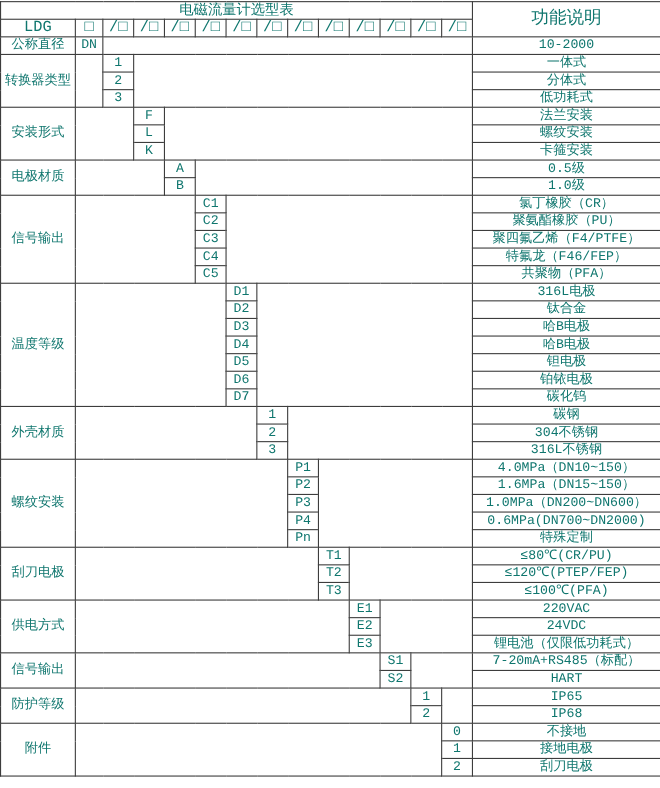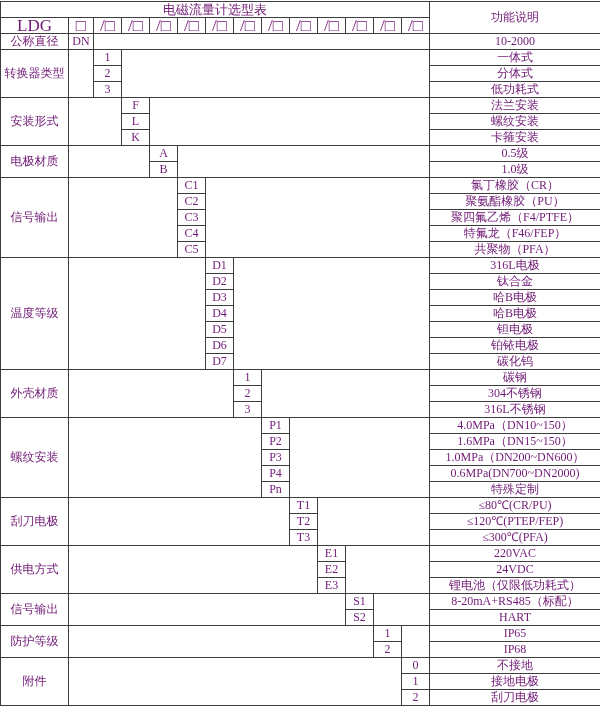--- a/index.html
+++ b/index.html
@@ -1,29 +1,29 @@
 <!DOCTYPE html>
 <html><head>
 <meta charset="utf-8">
 <style>
   html,body{margin:0;padding:0;background:#ffffff;}
   .page{width:600px;height:716px;background:#fff;box-sizing:border-box;padding-top:1px;}
   table.sel{
     border-collapse:collapse;table-layout:fixed;width:599px;
-    font-family:Liberation Serif, serif;font-size:12px;color:#701a75;
+    font-family:Liberation Mono, monospace;font-size:12px;color:#0f766e;
   }
   table.sel td{
     border:1px solid #3d3d3d;padding:0;text-align:center;vertical-align:middle;
     height:15px;line-height:15px;overflow:hidden;white-space:nowrap;
   }
   td.title-cell{font-size:13px;height:13px;line-height:13px;}
-  td.func-head{font-size:12px;}
+  td.func-head{font-size:16px;}
   td.ldg-cell{text-align:left;padding-left:6px;}
   td.dn-cell{text-align:left;padding-left:2px;}
-  td.box-cell{height:20px;line-height:20px;font-size:17px;}
+  td.box-cell{height:20px;line-height:20px;font-size:14px;}
   td.sec-label{text-align:center;}
   td.desc-left{text-align:left;padding-left:3px;}
   td.spacer{border:1px solid #3d3d3d;}
 </style>
 </head>
 <body>
 
 <div class="page">
   <table class="sel">
     <colgroup>
@@ -209,21 +209,21 @@
           <td>T1</td>
           <td class="spacer" colspan="4" rowspan="3"></td>
           <td>≤80℃(CR/PU)</td>
         </tr>
         <tr>
           <td>T2</td>
           <td>≤120℃(PTEP/FEP)</td>
         </tr>
         <tr>
           <td>T3</td>
-          <td>≤300℃(PFA)</td>
+          <td>≤100℃(PFA)</td>
         </tr>
         <tr>
           <td class="sec-label" rowspan="3">供电方式</td>
           <td class="spacer" colspan="9" rowspan="3"></td>
           <td>E1</td>
           <td class="spacer" colspan="3" rowspan="3"></td>
           <td>220VAC</td>
         </tr>
         <tr>
           <td>E2</td>
@@ -231,21 +231,21 @@
         </tr>
         <tr>
           <td>E3</td>
           <td>锂电池（仅限低功耗式）</td>
         </tr>
         <tr>
           <td class="sec-label" rowspan="2">信号输出</td>
           <td class="spacer" colspan="10" rowspan="2"></td>
           <td>S1</td>
           <td class="spacer" colspan="2" rowspan="2"></td>
-          <td>8-20mA+RS485（标配）</td>
+          <td>7-20mA+RS485（标配）</td>
         </tr>
         <tr>
           <td>S2</td>
           <td>HART</td>
         </tr>
         <tr>
           <td class="sec-label" rowspan="2">防护等级</td>
           <td class="spacer" colspan="11" rowspan="2"></td>
           <td>1</td>
           <td class="spacer" colspan="1" rowspan="2"></td>

